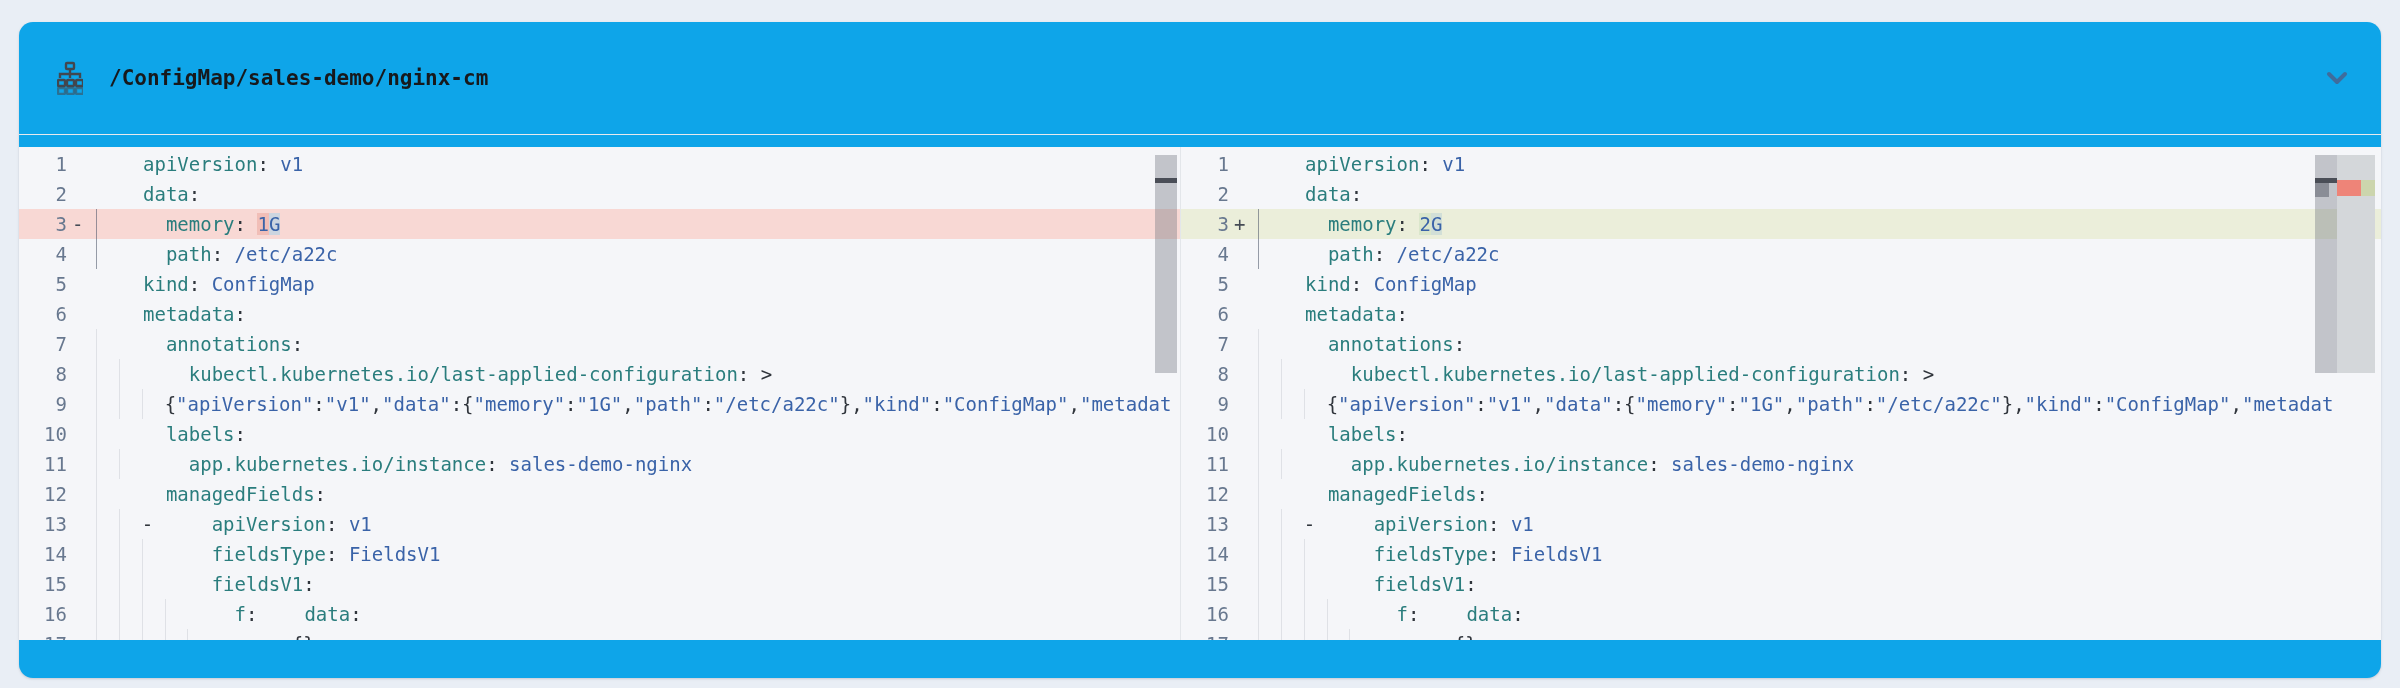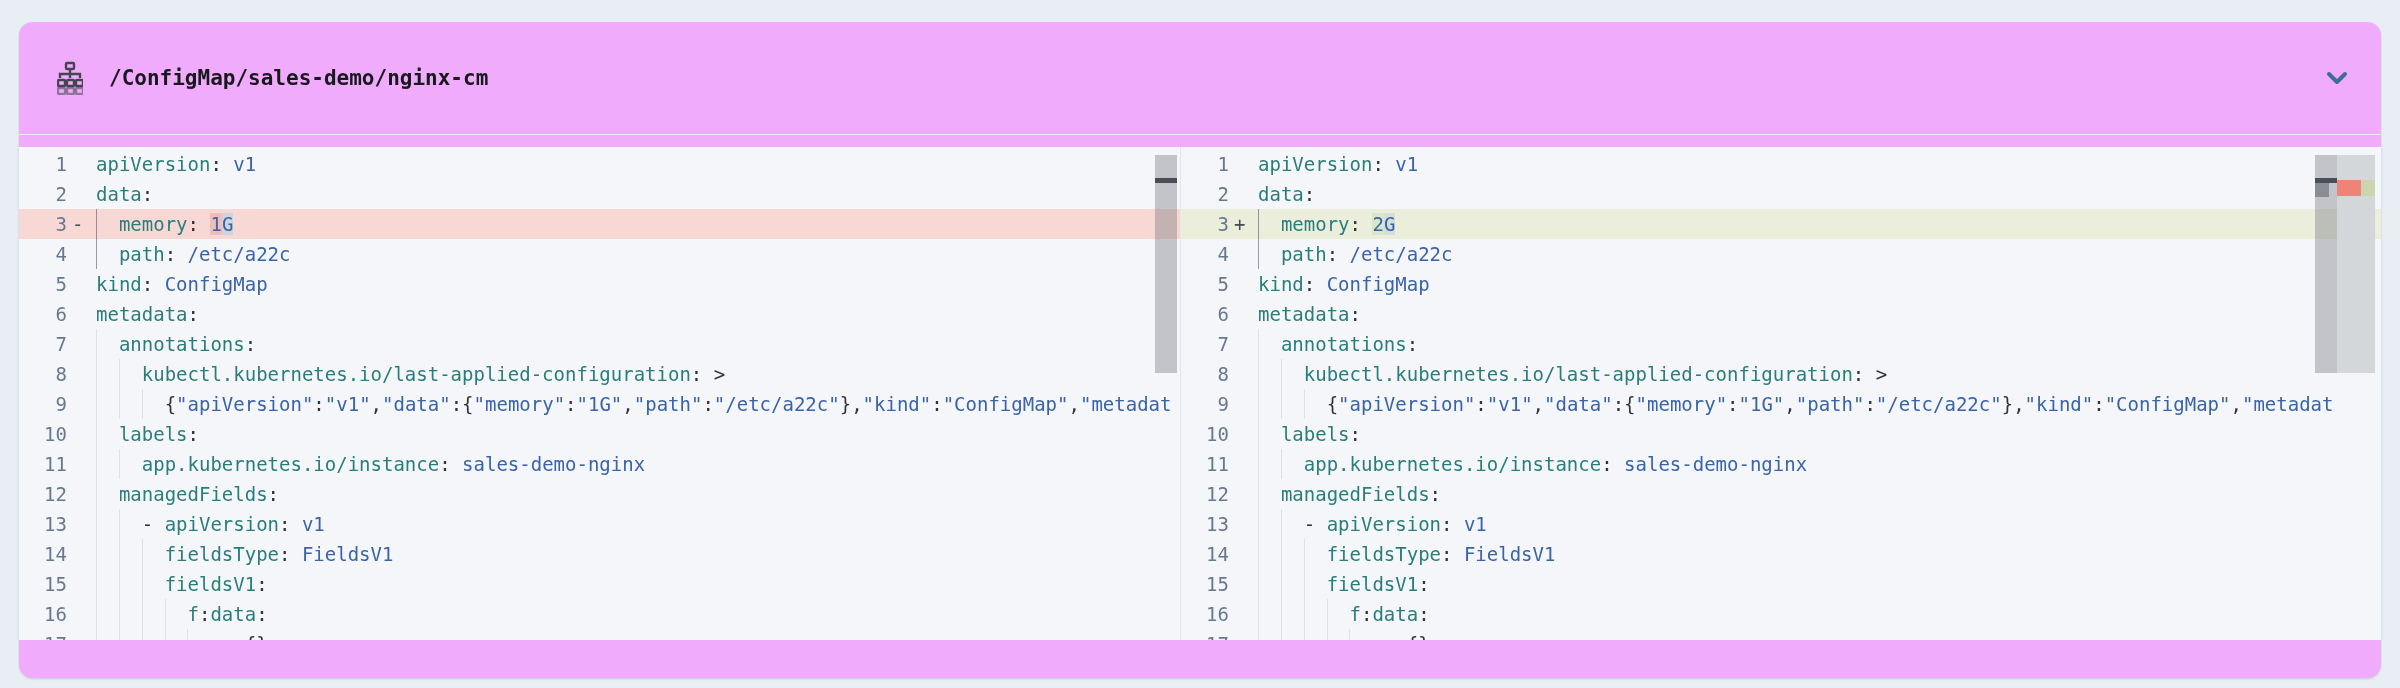--- a/index.html
+++ b/index.html
@@ -1,21 +1,21 @@
 <!DOCTYPE html>
 <html style="--c-page-bg: #e9eef5; --c-code-bg: #f5f6f9; --c-key: #2a7d7d; --c-val: #3a63a8; --c-pun: #30353c; --c-linenum: #68788f; --c-removed-bg: #f8d8d4; --c-removed-char: #f1beb7; --c-removed-char2: #ccd5e0; --c-added-bg: #ebeeda; --c-added-char: #dae6cb; --c-added-char2: #d2dfd7; --c-removed-mark: #ee8478; --c-added-mark: #ccd5ad; --c-chevron: #3f6c9c; --c-guide: rgba(90,100,120,0.14); --c-guide-active: rgba(70,80,100,0.55);"><head>
 <meta charset="utf-8">
 <style>
   * { margin:0; padding:0; box-sizing:border-box; }
   html,body { width:2400px; height:688px; overflow:hidden; }
   body { background:var(--c-page-bg,#e9eef5); font-family:"Liberation Sans", sans-serif; }
 
   .card {
     position:absolute; left:19px; top:22px; width:2362px; height:656px;
-    background:#f0abfc; border-radius:14px;
+    background:#0ea5e9; border-radius:14px;
     box-shadow:0 1px 3px rgba(16,24,40,.10), 0 1px 2px rgba(16,24,40,.06);
   }
 
   .card-header {
     position:relative; height:113px; display:flex; align-items:center;
     padding-left:38px; border-bottom:1px solid #e7eaee; cursor:pointer;
   }
   .res-icon { width:26px; height:34px; margin-right:26px; color:#42474f; display:flex; align-items:center; }
   .title {
     font-family:"DejaVu Sans Mono","Liberation Mono",monospace;
@@ -43,21 +43,21 @@
   .ln {
     position:absolute; left:0; top:0; width:48px; text-align:right;
     color:var(--c-linenum,#68788f);
   }
   .marker { position:absolute; left:53px; top:0; color:#454b55; }
   .code { position:absolute; left:77px; right:0; top:0; bottom:0; white-space:pre; }
   .guide { position:absolute; top:0; bottom:0; width:1px; background:var(--c-guide,rgba(90,100,120,.14)); }
   .guide.active { background:var(--c-guide-active,rgba(70,80,100,.55)); }
   .txt { position:relative; z-index:1; }
 
-  .tk-k { color:var(--c-key,#2a7d7d); }
+  .tk-k { color:var(--c-key,#2a7d7d);margin-left:47px; }
   .tk-v { color:var(--c-val,#3a63a8); }
   .tk-p { color:var(--c-pun,#30353c); }
   .tk-d1 { color:var(--c-val,#3a63a8); background:var(--c-removed-char,#f1beb7); }
   .tk-d2 { color:var(--c-val,#3a63a8); background:var(--c-removed-char2,#ccd5e0); }
   .tk-i1 { color:var(--c-val,#3a63a8); background:var(--c-added-char,#dae6cb); }
   .tk-i2 { color:var(--c-val,#3a63a8); background:var(--c-added-char2,#d2dfd7); }
 
   
   .sb-thumb { position:absolute; width:22px; top:8px; height:218px; background:rgba(110,116,126,.38); }
   .sb-thumb.left-sb  { left:1136px; }

